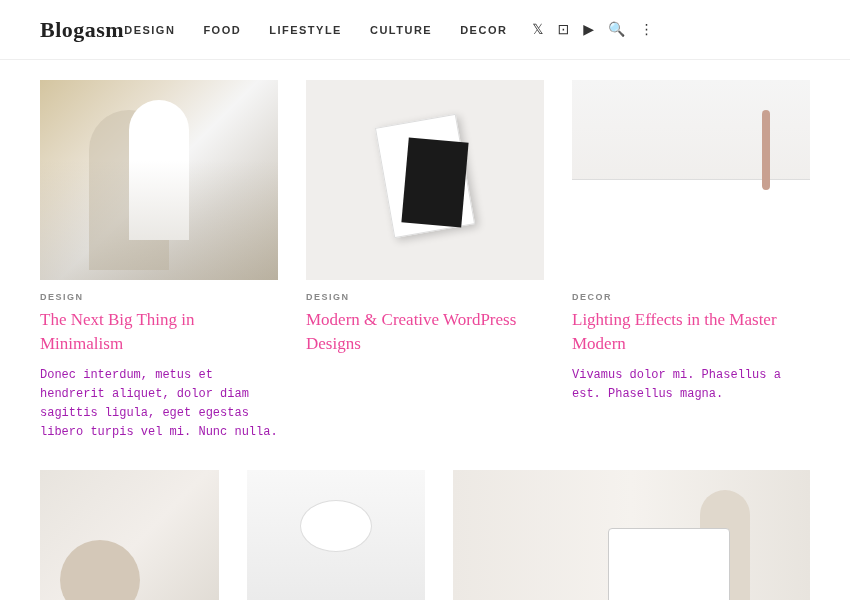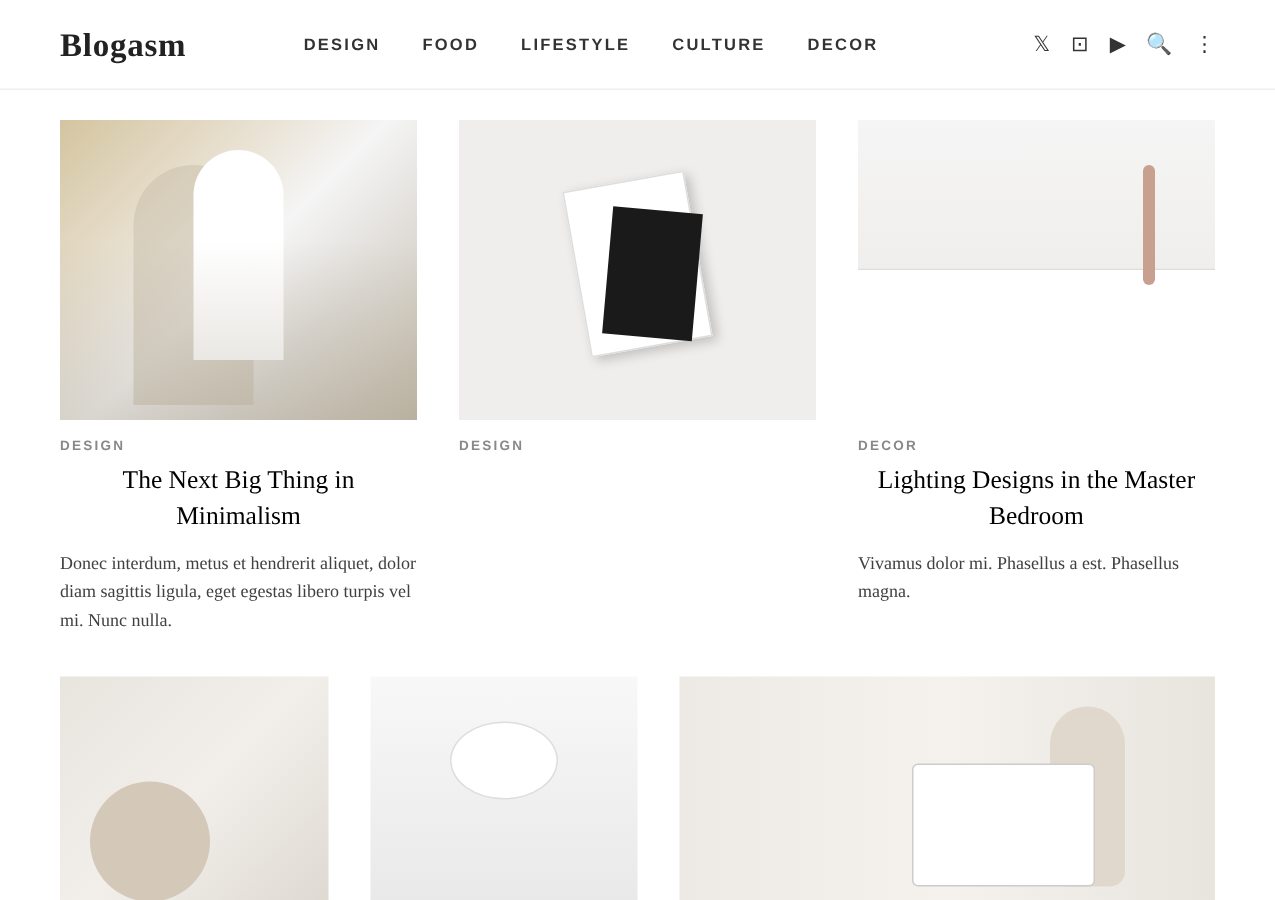--- a/index.html
+++ b/index.html
@@ -2,21 +2,21 @@
 <html><head>
   <meta charset="utf-8">
   <style>
     * { margin: 0; padding: 0; box-sizing: border-box; }
     body { font-family: 'Georgia', serif; background: #fff; color: #333; width: 850px; overflow-x: hidden; }
 
     
     header {
       display: flex;
       align-items: center;
-      justify-content: space-between;
+      justify-content: flex-start;
       padding: 0 40px;
       height: 60px;
       border-bottom: 1px solid #eee;
     }
     .logo {
       font-family: 'Georgia', serif;
       font-size: 22px;
       font-weight: bold;
       color: #222;
       letter-spacing: 0.5px;
@@ -79,30 +79,29 @@
       letter-spacing: 1.5px;
       text-transform: uppercase;
       color: #888;
       margin-bottom: 6px;
     }
 
     .article-title {
       font-family: 'Georgia', serif;
       font-size: 17px;
       font-weight: normal;
-      color: #000000;
+      color: #ec4899;
       line-height: 1.4;
       margin-bottom: 10px;
-      text-align: center;
     }
 
     .article-excerpt {
-      font-family: Liberation Serif, serif;
+      font-family: Liberation Mono, monospace;
       font-size: 12px;
-      color: #404040;
+      color: #a21caf;
       line-height: 1.6;
     }
 
     
     .bottom-grid {
       display: grid;
       grid-template-columns: 1fr 1fr 2fr;
       gap: 28px;
     }
 
@@ -264,26 +263,27 @@
     <div class="article-card">
       <div class="article-image img-stairs"></div>
       <div class="article-category">DESIGN</div>
       <h2 class="article-title">The Next Big Thing in Minimalism</h2>
       <p class="article-excerpt">Donec interdum, metus et hendrerit aliquet, dolor diam sagittis ligula, eget egestas libero turpis vel mi. Nunc nulla.</p>
     </div>
 
     <div class="article-card">
       <div class="article-image img-notebook"></div>
       <div class="article-category">DESIGN</div>
+      <h2 class="article-title">Modern &amp; Creative WordPress Designs</h2>
     </div>
 
     <div class="article-card">
       <div class="article-image img-bedroom"></div>
       <div class="article-category">DECOR</div>
-      <h2 class="article-title">Lighting Designs in the Master Bedroom</h2>
+      <h2 class="article-title">Lighting Effects in the Master Modern</h2>
       <p class="article-excerpt">Vivamus dolor mi. Phasellus a est. Phasellus magna.</p>
     </div>
 
   </div>
 
   <div class="bottom-grid">
 
     <div class="article-card bottom-card">
       <div class="article-image img-food"></div>
     </div>

